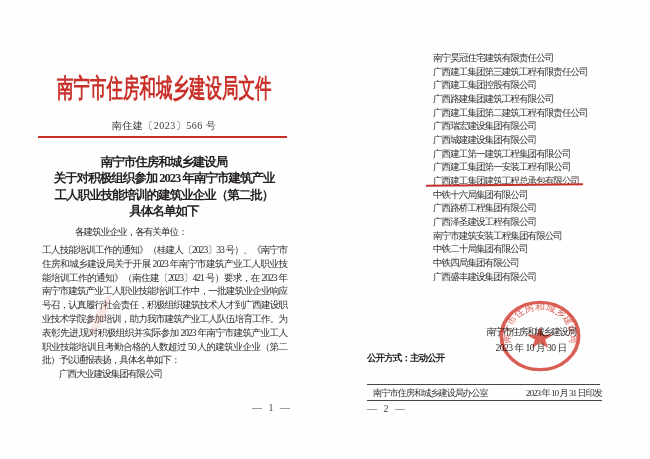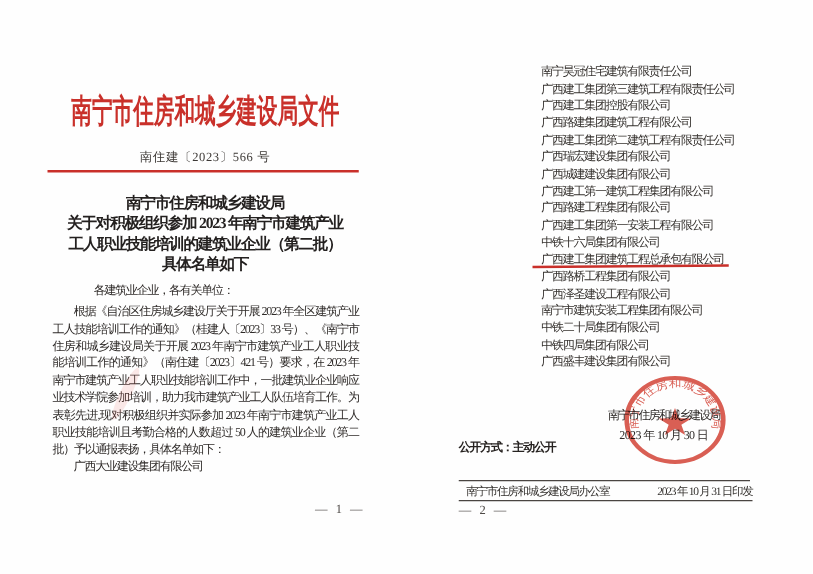--- a/index.html
+++ b/index.html
@@ -108,25 +108,25 @@
   <div class="title-line">南宁市住房和城乡建设局</div>
       <div class="title-line">关于对积极组织参加 2023 年南宁市建筑产业</div>
       <div class="title-line">工人职业技能培训的建筑业企业（第二批）</div>
       <div class="title-line">具体名单如下</div>
     </div>
 
   <div class="abs salutation">各建筑业企业，各有关单位：</div>
 
   <div class="abs body-block">
 
-  <div class="body-line indent fill">根据《自治区住房城乡建设厅关于开展 2023 年全区建筑产业</div>
       <div class="body-line fill">工人技能培训工作的通知》（桂建人〔2023〕33 号）、《南宁市</div>
       <div class="body-line fill">住房和城乡建设局关于开展 2023 年南宁市建筑产业工人职业技</div>
       <div class="body-line fill">能培训工作的通知》（南住建〔2023〕421 号）要求，在 2023 年</div>
       <div class="body-line fill">南宁市建筑产业工人职业技能培训工作中，一批建筑业企业响应</div>
+      <div class="body-line fill">号召，认真履行社会责任，积极组织建筑技术人才到广西建设职</div>
       <div class="body-line fill">业技术学院参加培训，助力我市建筑产业工人队伍培育工作。为</div>
       <div class="body-line fill">表彰先进,现对积极组织并实际参加 2023 年南宁市建筑产业工人</div>
       <div class="body-line fill">职业技能培训且考勤合格的人数超过 50 人的建筑业企业（第二</div>
       <div class="body-line">批）予以通报表扬，具体名单如下：</div>
       <div class="body-line indent">广西大业建设集团有限公司</div>
     </div>
 
   <div class="abs smudge"></div>
 
   <div class="abs page-num pg1">— 1 —</div>
@@ -134,24 +134,23 @@
   <div class="abs company-list">
 
   <div class="company">南宁昊冠住宅建筑有限责任公司</div>
       <div class="company">广西建工集团第三建筑工程有限责任公司</div>
       <div class="company">广西建工集团控股有限公司</div>
       <div class="company">广西路建集团建筑工程有限公司</div>
       <div class="company">广西建工集团第二建筑工程有限责任公司</div>
       <div class="company">广西瑞宏建设集团有限公司</div>
       <div class="company">广西城建建设集团有限公司</div>
       <div class="company">广西建工第一建筑工程集团有限公司</div>
-      <div class="company">广西路建工程集团有限公司</div>
       <div class="company">广西建工集团第一安装工程有限公司</div>
+      <div class="company highlight">广西建工集团建筑工程总承包有限公司</div>
       <div class="company">中铁十六局集团有限公司</div>
-      <div class="company highlight">广西建工集团建筑工程总承包有限公司</div>
       <div class="company">广西路桥工程集团有限公司</div>
       <div class="company">广西泽圣建设工程有限公司</div>
       <div class="company">南宁市建筑安装工程集团有限公司</div>
       <div class="company">中铁二十局集团有限公司</div>
       <div class="company">中铁四局集团有限公司</div>
       <div class="company">广西盛丰建设集团有限公司</div>
     </div>
 
   <div class="abs signer">南宁市住房和城乡建设局</div>
   <div class="abs sign-date">2023 年 10 月 30 日</div>

